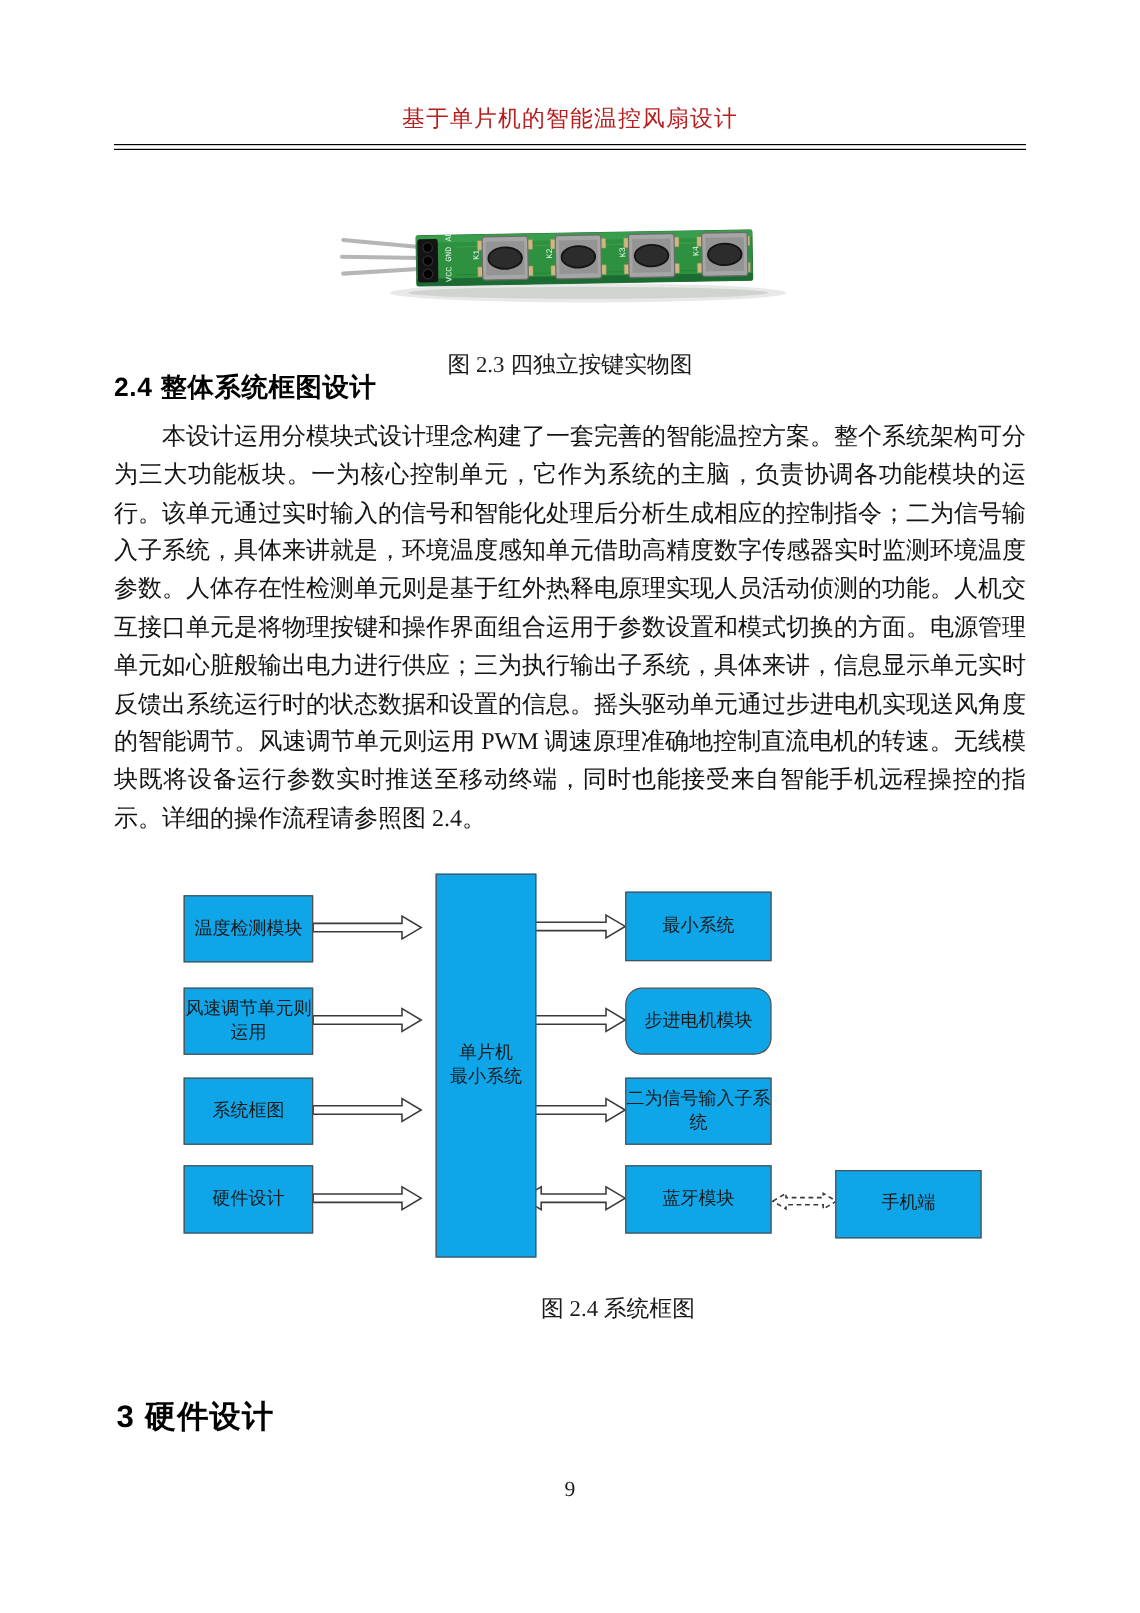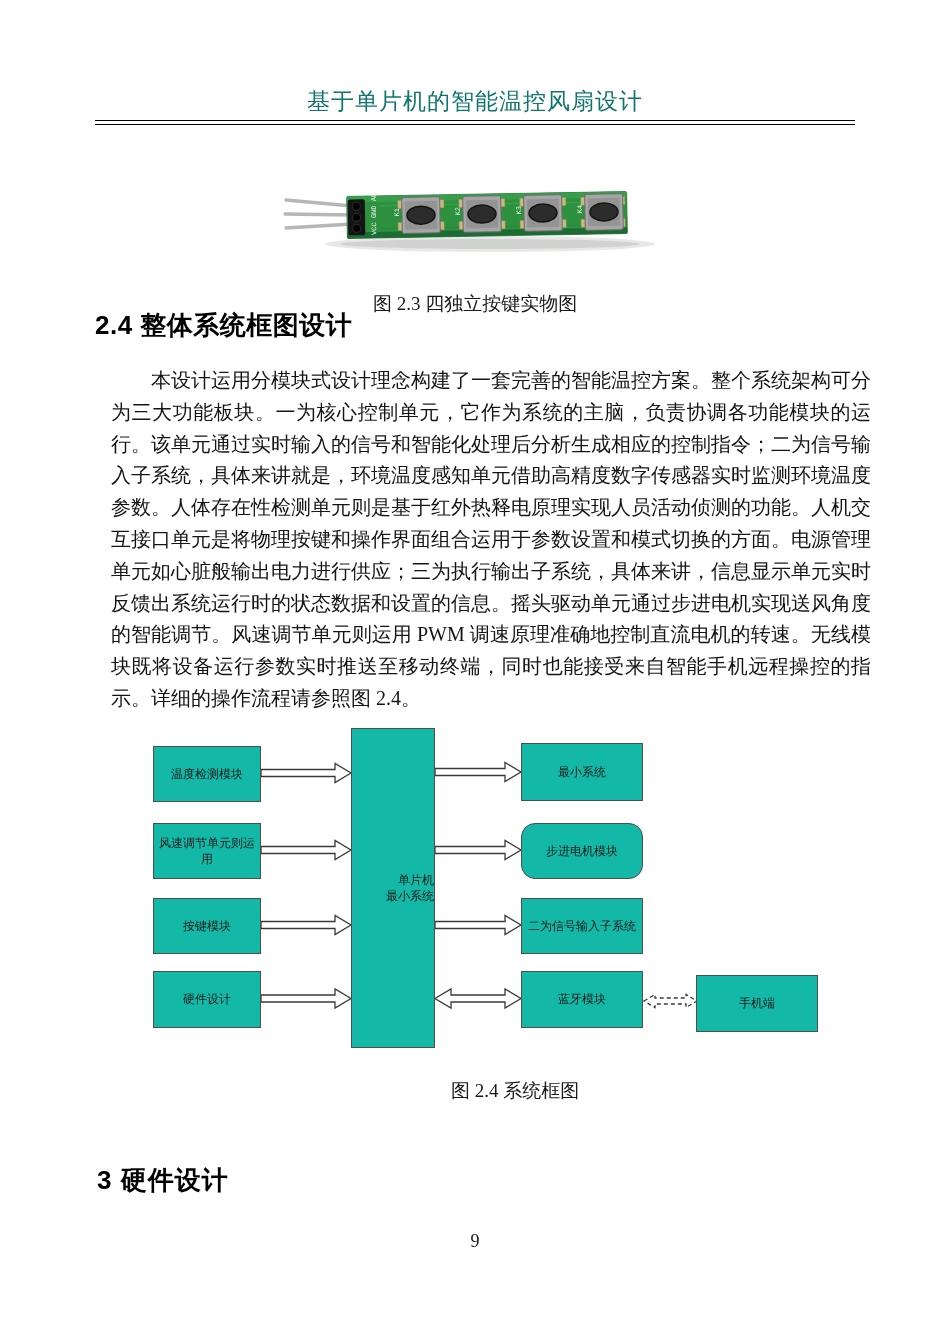--- a/index.html
+++ b/index.html
@@ -7,54 +7,54 @@
     position:relative;
     width:950px;height:1344px;
     margin:0 auto;
     background:#ffffff;
     font-family:"Liberation Serif","DejaVu Serif",serif;
     color:#111;
     overflow:hidden;
   }
   .doc-header-title{
     position:absolute;top:86px;left:0;width:100%;
-    text-align:center;font-size:23px;letter-spacing:1px;color:#0f766e;
+    text-align:center;font-size:19px;letter-spacing:1px;color:#b91c1c;
   }
   .doc-header-rule{
     position:absolute;top:120px;left:95px;width:760px;height:3px;
     border-top:1.5px solid #000;border-bottom:1.5px solid #000;
   }
   .pcb-figure{position:absolute;left:280px;top:170px;width:390px;height:100px;margin:0;}
   .caption{position:absolute;left:0;width:100%;text-align:center;font-size:19px;color:#1a1a1a;}
   .caption-23{top:291px;text-align:center;}
   .caption-24{top:1078px;padding-left:40px;}
   .sec24{
     position:absolute;left:95px;top:308px;margin:0;
     font-family:"Liberation Sans","DejaVu Sans",sans-serif;
-    font-size:26px;font-weight:bold;color:#000;letter-spacing:0.5px;
+    font-size:22px;font-weight:bold;color:#000;letter-spacing:0.5px;
   }
   .body-para{
-    position:absolute;left:95px;top:349px;width:760px;margin:16px;
+    position:absolute;left:95px;top:349px;width:760px;margin:0;
     font-size:20px;line-height:31.8px;
     text-align:justify;text-indent:2em;color:#141414;
   }
   .diagram{position:absolute;left:95px;top:720px;width:760px;height:345px;}
   .diagram svg.arrows{position:absolute;left:0;top:0;width:760px;height:345px;}
   .dbox{
     position:absolute;box-sizing:content-box;
-    border:1.6px solid #4e4e4e;background:#14b8a6;
+    border:1.6px solid #4e4e4e;background:#0ea5e9;
     display:flex;flex-direction:column;align-items:center;justify-content:center;
-    font-size:12px;line-height:1.35;text-align:center;color:#1a1a1a;
+    font-size:15px;line-height:1.35;text-align:center;color:#1a1a1a;
   }
   .in-col{left:58px;width:106px;}
   .in1{top:26px;height:54px;}
   .in2{top:103px;height:54px;}
   .in3{top:178px;height:54px;}
   .in4{top:251px;height:55px;}
-  .center-box{left:256px;top:8px;width:82px;height:318px;align-items:flex-end;}
+  .center-box{left:268px;top:8px;width:82px;height:318px;}
   .out-col{left:426px;width:120px;}
   .out1{top:23px;height:56px;}
   .out2{top:103px;height:54px;border-radius:14px;}
   .out3{top:178px;height:54px;}
   .out4{top:251px;height:55px;}
   .phone-box{left:601px;top:255px;width:120px;height:55px;}
   .sec3{
     position:absolute;left:97px;top:1163px;margin:0;
     font-family:"Liberation Sans","DejaVu Sans",sans-serif;
     font-size:26px;font-weight:bold;color:#000;letter-spacing:1px;
@@ -162,21 +162,21 @@
         <path d="M 340 201.5 H 410 V 195.5 L 426 205 L 410 214.5 V 208.5 H 340 Z"></path>
 
         <path d="M 340 278.5 L 356 269 V 275 H 410 V 269 L 426 278.5 L 410 288 V 282 H 356 V 288 Z"></path>
 
         <path d="M 549 281 L 560 274.5 V 278 H 591 V 274.5 L 602 281 L 591 287.5 V 284 H 560 V 287.5 Z" stroke-dasharray="4 3"></path>
       </g>
     </svg>
 
     <div class="dbox in-col in1">温度检测模块</div>
     <div class="dbox in-col in2">风速调节单元则运用</div>
-    <div class="dbox in-col in3">按键模块</div>
+    <div class="dbox in-col in3">系统框图</div>
     <div class="dbox in-col in4">硬件设计</div>
 
     <div class="dbox center-box">
       <span>单片机</span>
       <span>最小系统</span>
     </div>
 
     <div class="dbox out-col out1">最小系统</div>
     <div class="dbox out-col out2">步进电机模块</div>
     <div class="dbox out-col out3">二为信号输入子系统</div>

